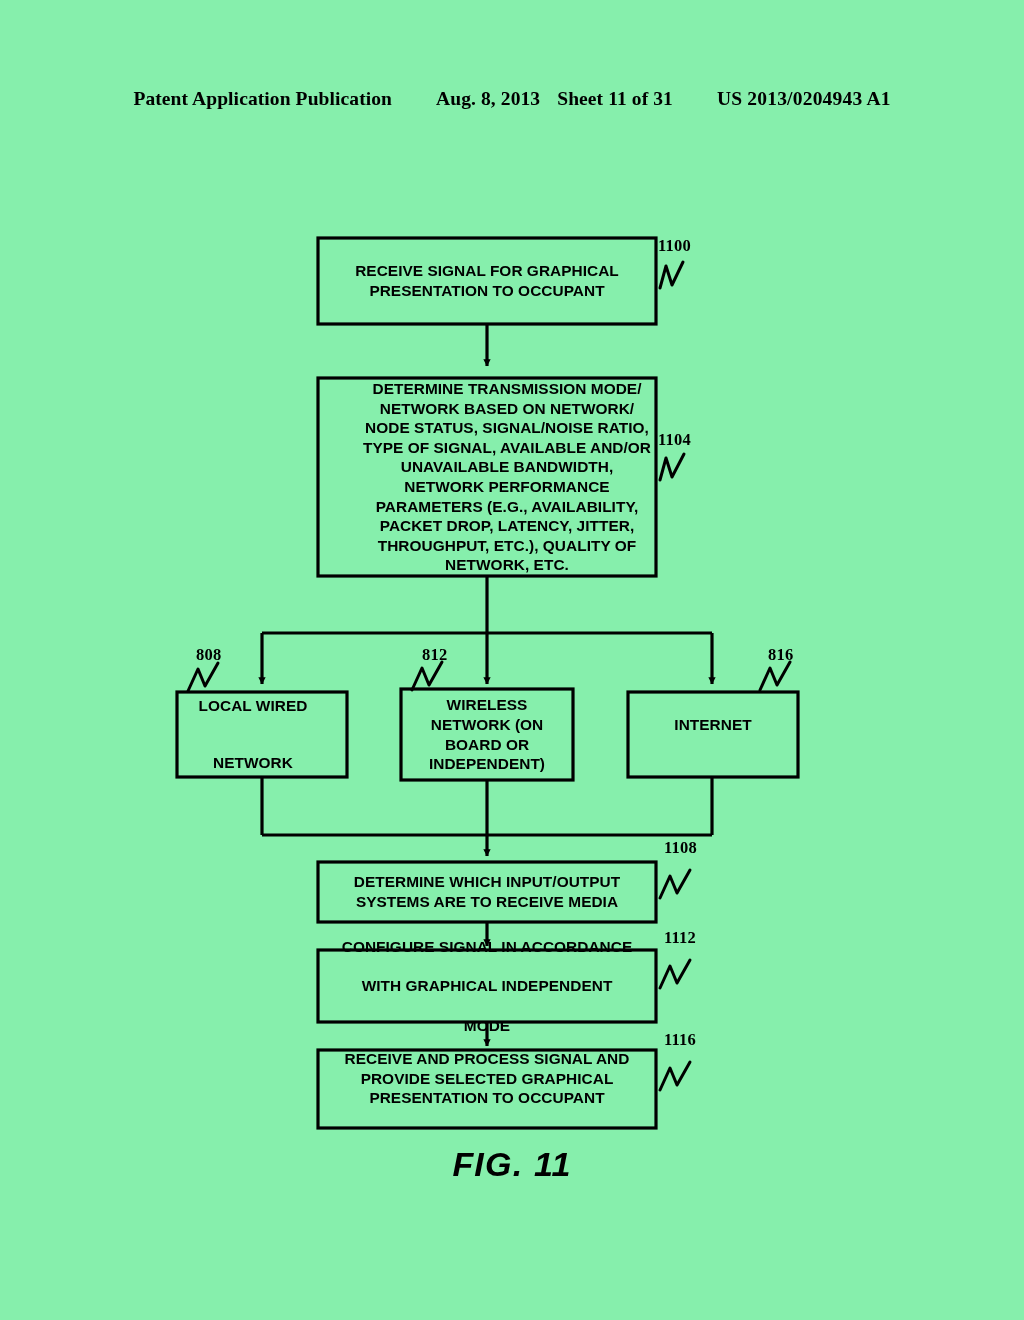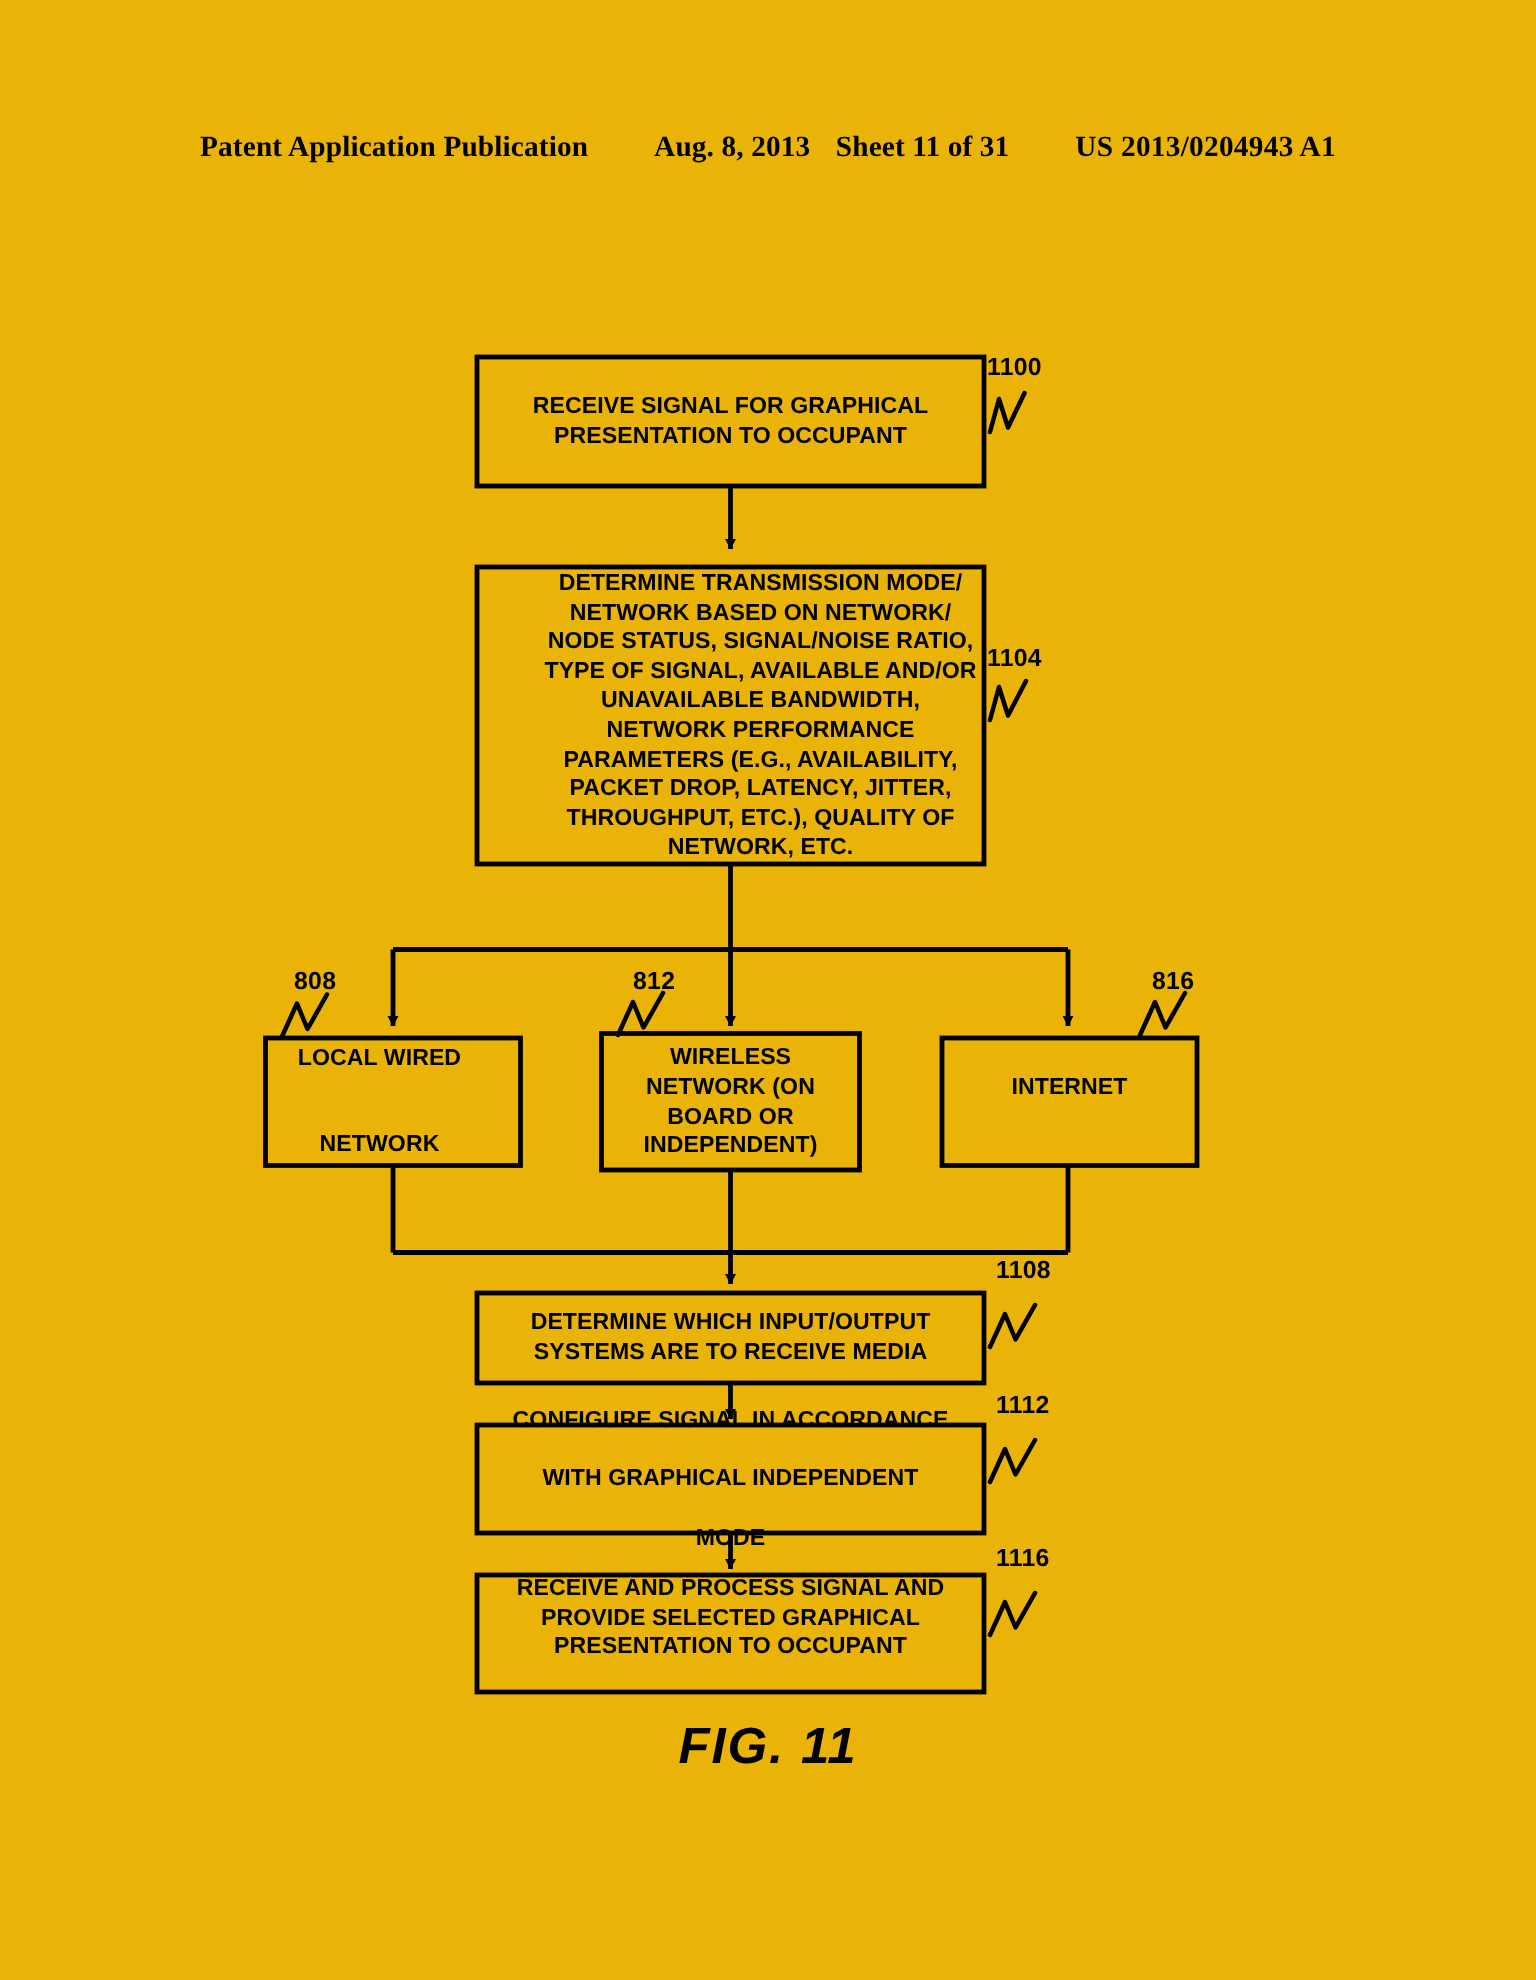--- a/index.html
+++ b/index.html
@@ -9,21 +9,21 @@
     background: #ffffff;
   }
   body {
     font-family: "Liberation Sans", sans-serif;
     color: #000000;
   }
   #page {
     position: relative;
     width: 1024px;
     height: 1320px;
-    background: #eab308;
+    background: #86efac;
     overflow: hidden;
   }
 
   
   #header {
     position: absolute;
     top: 88px;
     left: 0;
     width: 1024px;
     display: flex;
@@ -64,21 +64,21 @@
     letter-spacing: 0.05px;
     color: #000000;
     box-sizing: border-box;
     padding: 0 5px;
   }
   .box-text .ln { display: block; white-space: nowrap; }
 
   
   .ref-num {
     position: absolute;
-    font-family: Liberation Sans, sans-serif;
+    font-family: Liberation Serif, serif;
     font-weight: bold;
     font-size: 16.5px;
     letter-spacing: 0.2px;
     white-space: nowrap;
     color: #000000;
   }
 
   
   #fig-caption {
     position: absolute;

